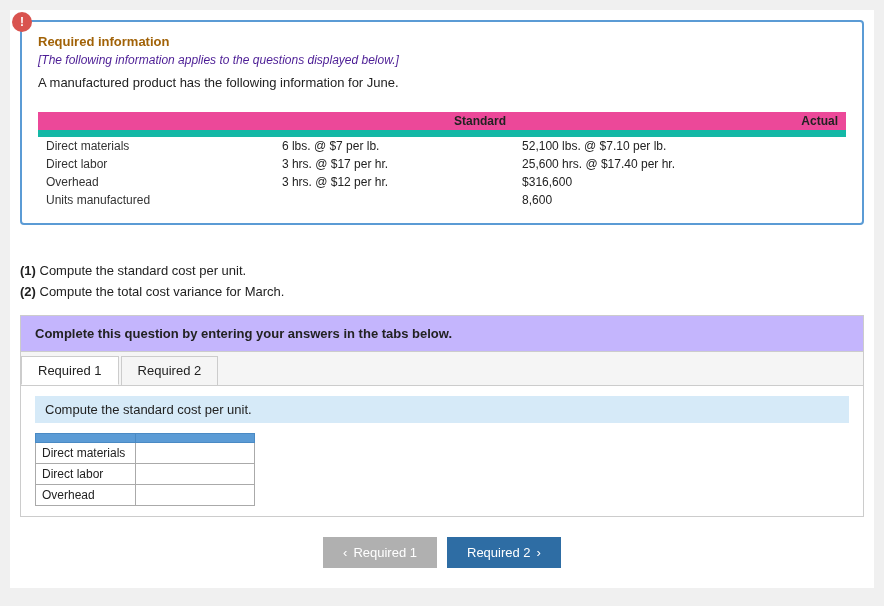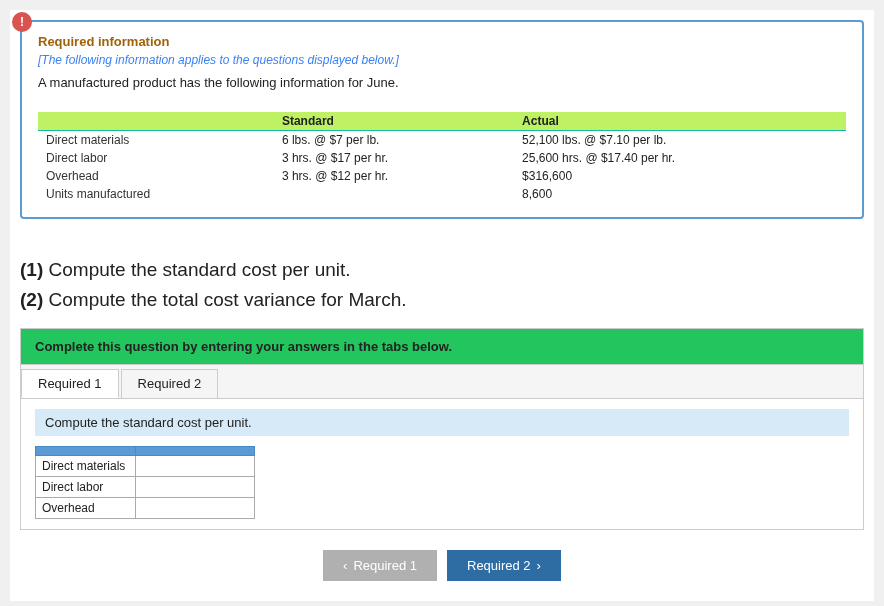--- a/index.html
+++ b/index.html
@@ -41,41 +41,41 @@
       font-size: 12px;
     }
     .info-box h3 {
       color: #a16207;
       font-size: 13px;
       font-weight: bold;
       margin-bottom: 4px;
     }
     .info-box .subtitle {
       font-style: italic;
-      color: #3b82f6;
+      color: #4c1d95;
       margin-bottom: 8px;
       font-size: 12px;
     }
     .info-box .intro {
       margin-bottom: 22px;
       font-size: 13px;
     }
     
     .data-table {
       width: 100%;
       border-collapse: collapse;
       font-size: 12px;
       margin-top: 4px;
     }
     .data-table th {
-      text-align: left;
-      font-weight: bold;
-      border-bottom: 1px solid #14b8a6;
+      text-align: right;
+      font-weight: bold;
+      border-bottom: 7px solid #14b8a6;
       padding: 2px 8px;
-      background: #bef264;
+      background: #ec4899;
     }
     .data-table td {
       padding: 2px 8px;
       vertical-align: top;
     }
     .data-table td.label-col {
       color: #333;
       white-space: nowrap;
     }
     .data-table td.standard-col {
@@ -84,30 +84,30 @@
     }
     .data-table td.actual-col {
       white-space: nowrap;
     }
     .data-table tr:last-child td {
       padding-bottom: 4px;
     }
     
     .instructions {
       margin-bottom: 12px;
-      font-size: 19px;
+      font-size: 13px;
       line-height: 1.6;
       margin-top: 36px;
     }
     .instructions span.bold {
       font-weight: bold;
     }
     
     .instruction-bar {
-      background: #22c55e;
+      background: #c4b5fd;
       border: 1px solid #ccc;
       padding: 10px 14px;
       font-weight: bold;
       font-size: 13px;
       margin-bottom: 0;
     }
     
     .tabs-container {
       border: 1px solid #ccc;
       border-top: none;

